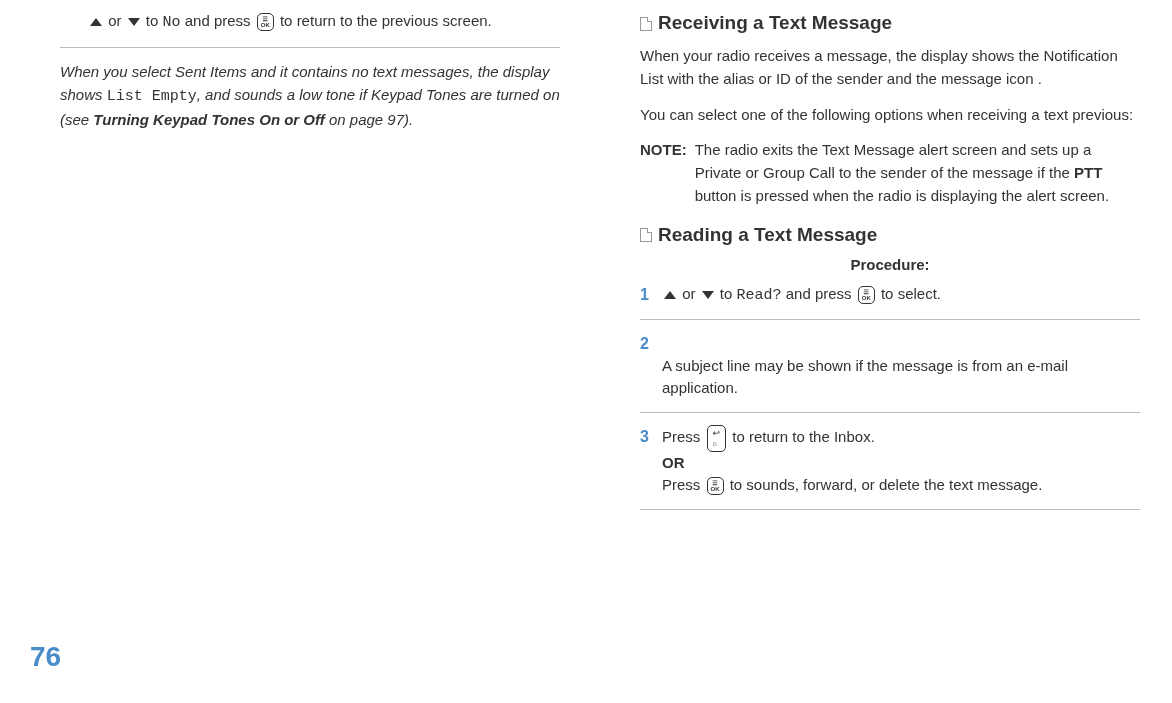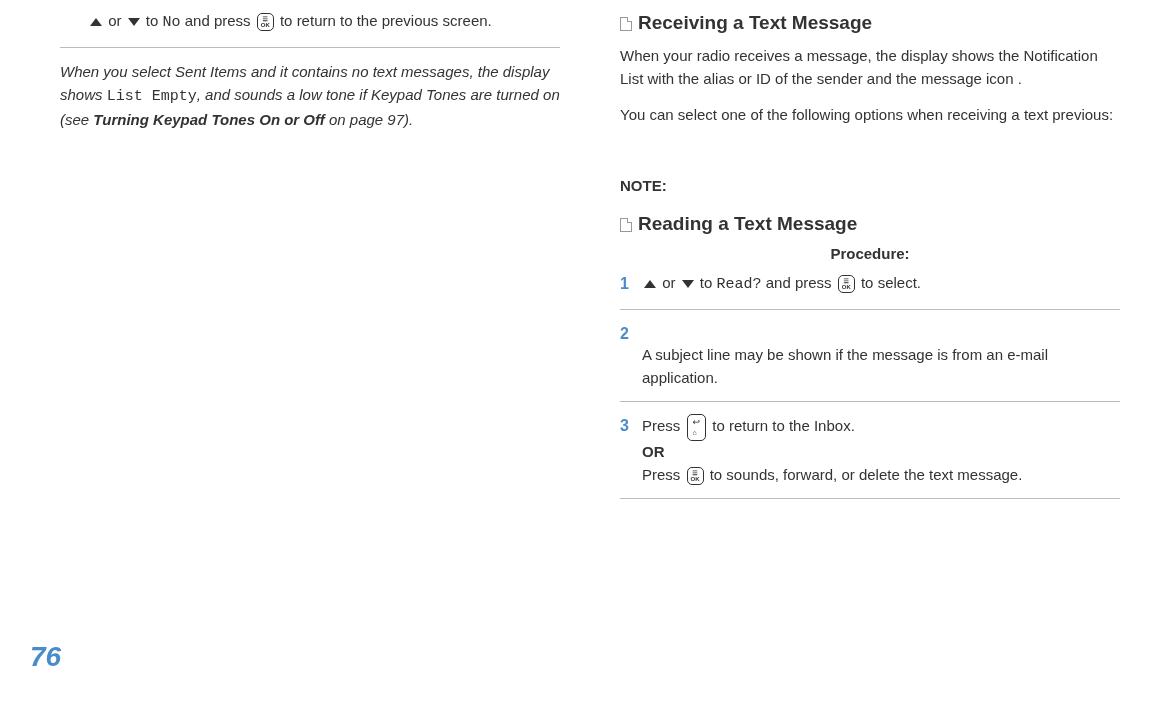--- a/index.html
+++ b/index.html
@@ -8,34 +8,33 @@
       font-size: 15px;
       color: #333;
       width: 1172px;
       height: 703px;
       background: #fff;
       position: relative;
     }
     .page {
       display: flex;
       padding: 10px 20px 20px 60px;
-      gap: 60px;
+      gap: 80px;
     }
     .col {
       flex: 1;
       max-width: 500px;
     }
     .page-number {
       position: absolute;
       bottom: 30px;
       left: 30px;
       font-size: 28px;
       font-weight: bold;
       color: #4a8cc9;
-      font-style: italic;
     }
     .step-item {
       border-bottom: 1px solid #bbb;
       padding-bottom: 12px;
       margin-bottom: 12px;
       line-height: 1.5;
     }
     .step-item.no-number {
       padding-left: 28px;
     }
@@ -152,21 +151,20 @@
     }
     .note-block {
       display: flex;
       gap: 8px;
       line-height: 1.55;
       margin-bottom: 16px;
     }
     .note-label {
       font-weight: bold;
       white-space: nowrap;
-      margin-top: 36px;
     }
     .note-text { flex: 1; }
     .proc-label {
       font-weight: bold;
       margin-bottom: 10px;
       text-align: center;
     }
     .or-line { font-weight: bold; }
   </style>
 </head>
@@ -184,20 +182,23 @@
   </div>
 
   <div class="col">
     <div class="heading">
       <span class="icon-doc"></span><span>Receiving a Text Message</span>
     </div>
     <p class="body-para">When your radio receives a message, the display shows the Notification List with the alias or ID of the sender and the message icon .</p>
     <p class="body-para">You can select one of the following options when receiving a text previous:</p>
     <div class="note-block">
       <div class="note-label">NOTE:</div>
+      <div class="note-text">
+        <span>The radio exits the Text Message alert screen and sets up a Private or Group Call to the sender of the message if the </span><span class="bold">PTT</span><span> button is pressed when the radio is displaying the alert screen.</span>
+      </div>
     </div>
 
     <div class="heading">
       <span class="icon-doc"></span><span>Reading a Text Message</span>
     </div>
     <div class="proc-label">Procedure:</div>
 
     <div class="step-item">
       <div class="step-row">
         <div class="step-num">1</div>

